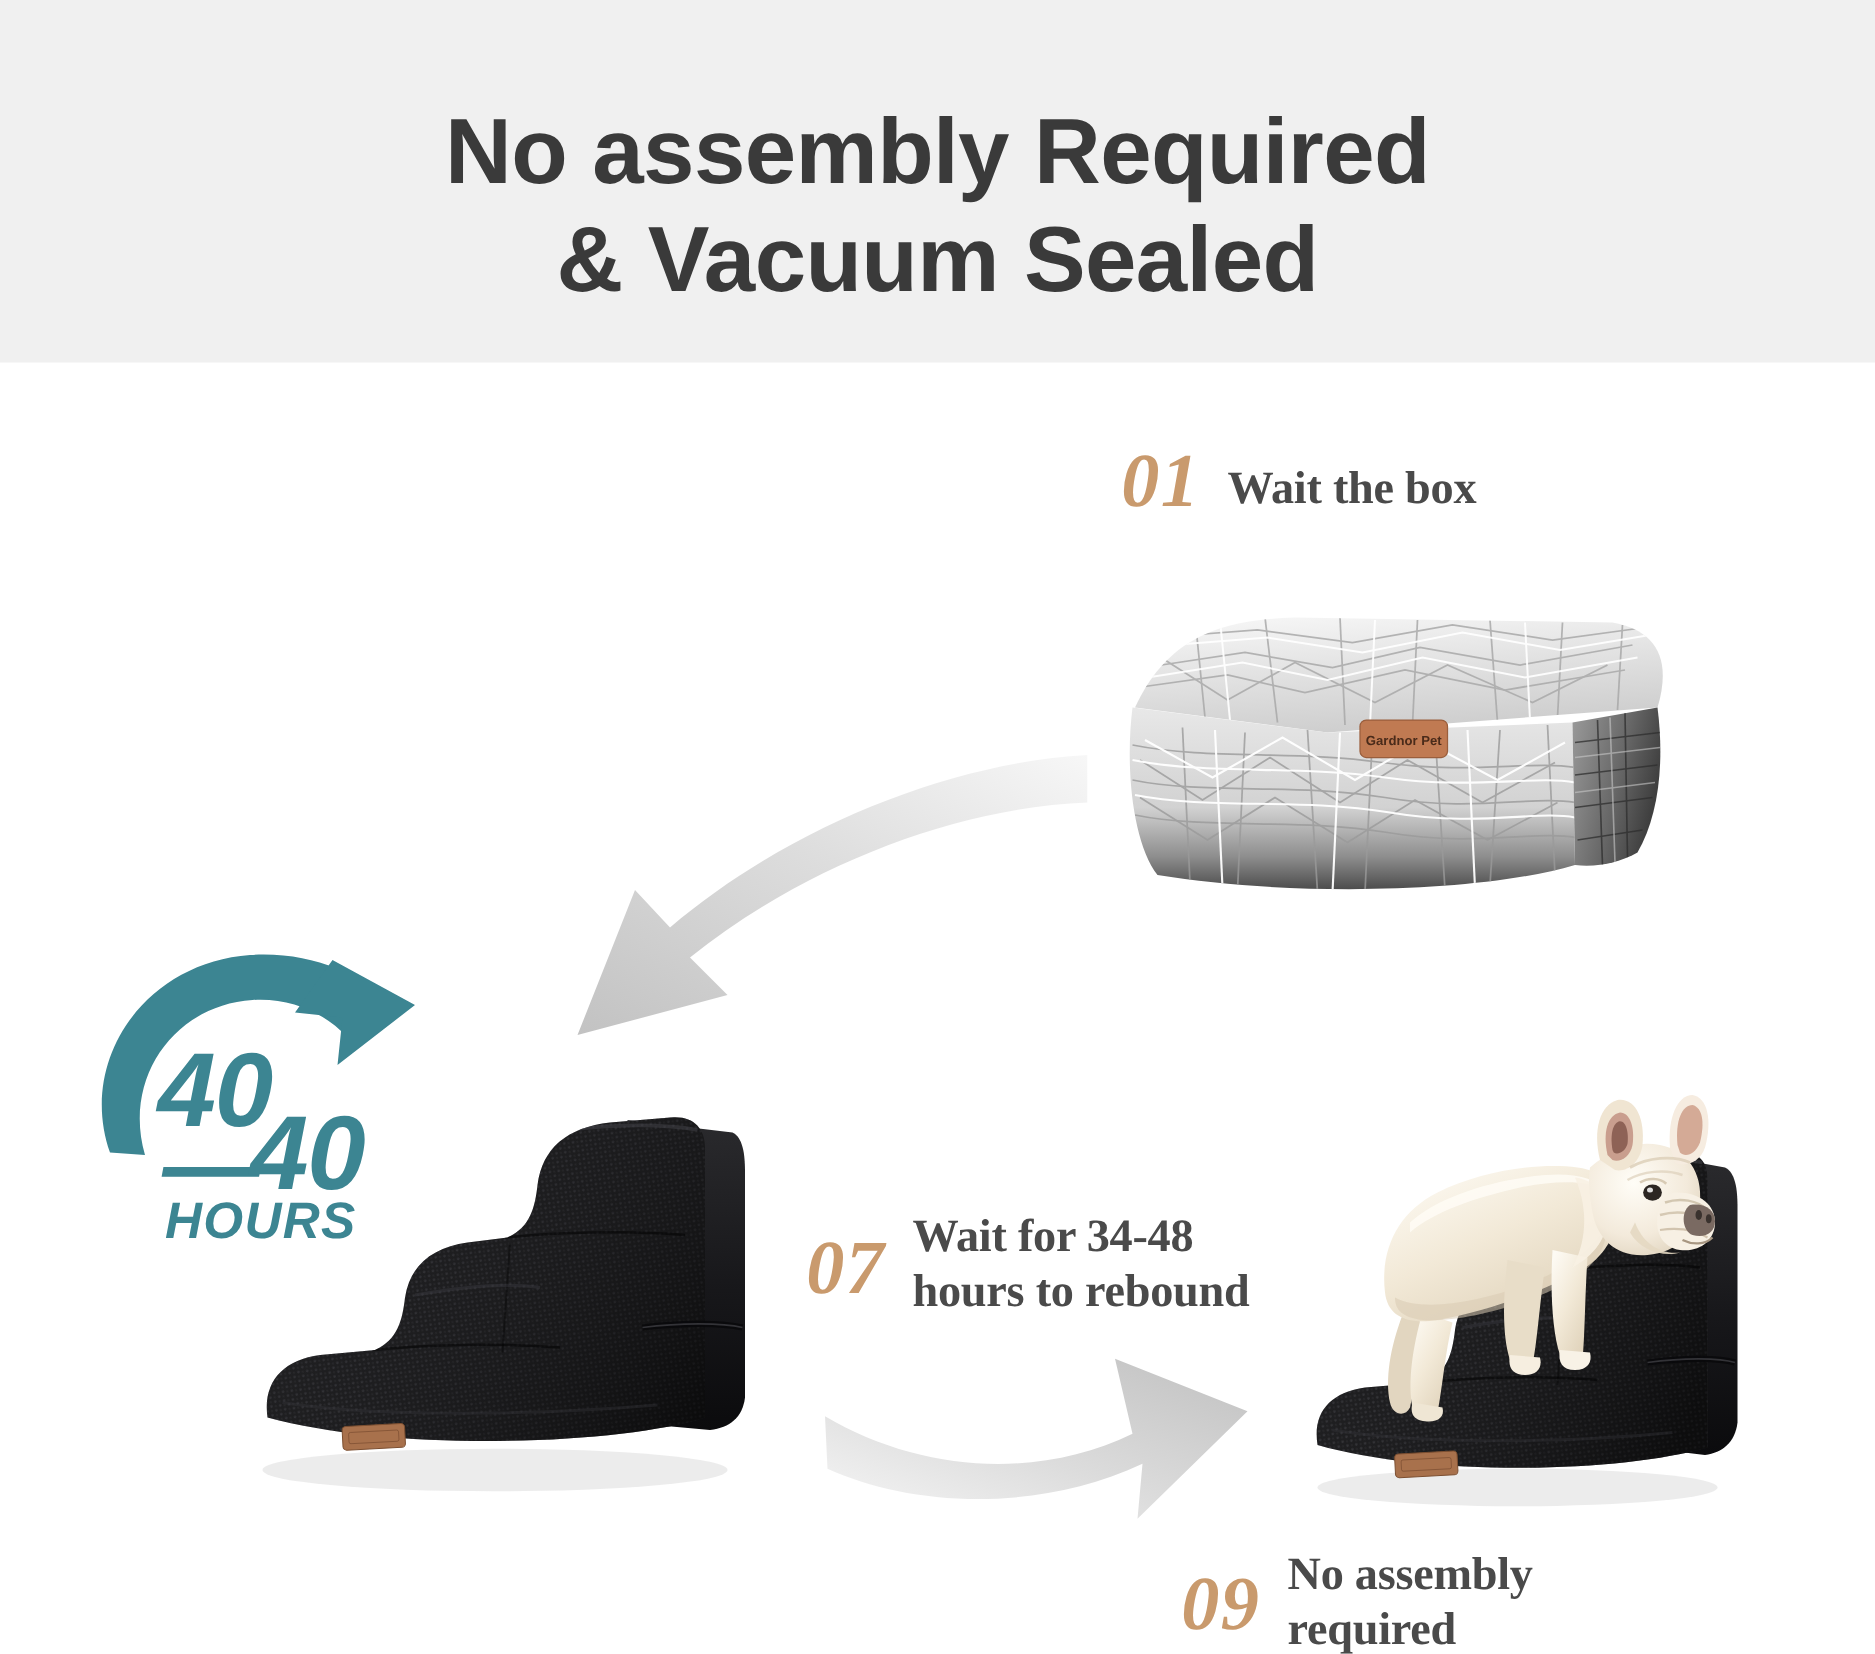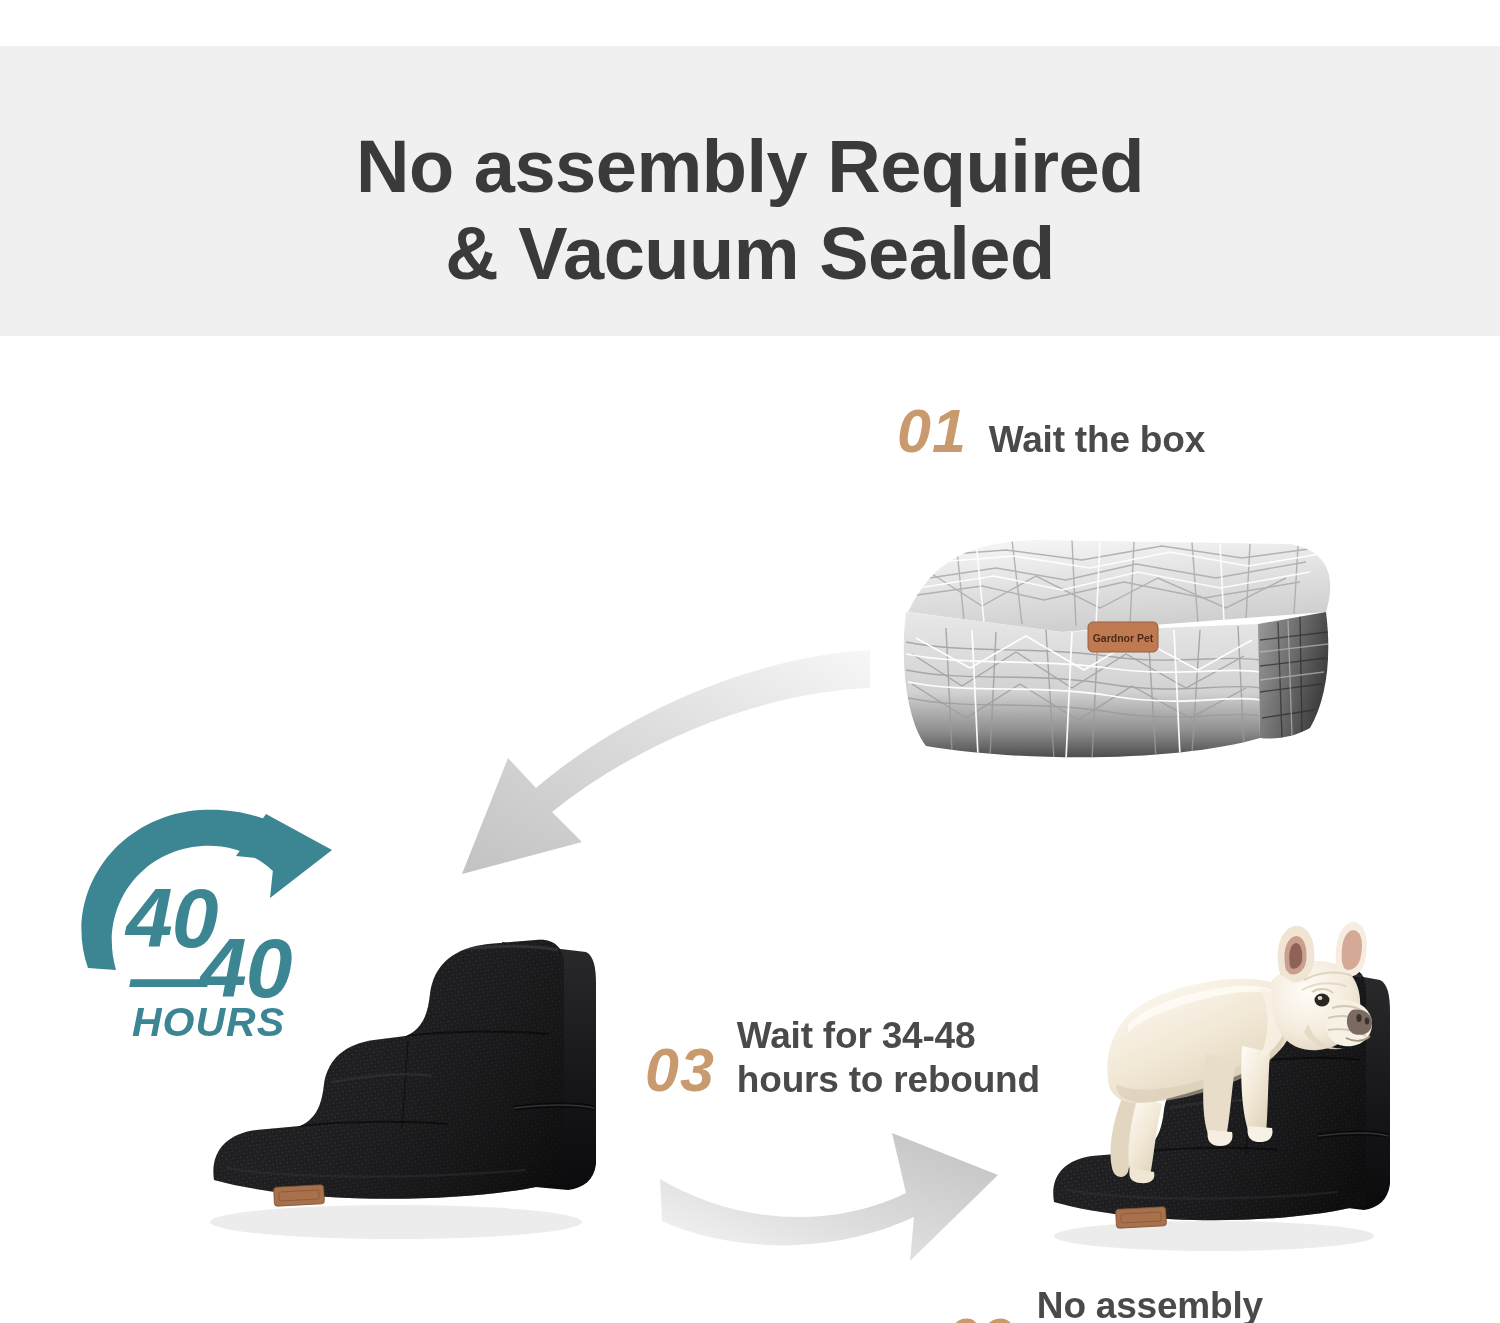--- a/index.html
+++ b/index.html
@@ -11,21 +11,20 @@
     background: #ffffff;
     font-family: "Liberation Sans", sans-serif;
     overflow: hidden;
   }
 
   #page {
     position: relative;
     width: 1500px;
     height: 1000px;
     background: #ffffff;
-    margin-top: 46px;
   }
 
   
   .header-band {
     position: absolute;
     left: 0; top: 0;
     width: 1500px;
     height: 290px;
     background: #f0f0f0;
   }
@@ -39,22 +38,23 @@
     line-height: 1.17;
     font-weight: bold;
     letter-spacing: -0.5px;
     white-space: pre-line;
   }
 
   
   .step {
     position: absolute;
     display: flex;
-    align-items: flex-end;
+    align-items: center;
     white-space: nowrap;
+    font-family: Liberation Serif, serif;
   }
   .step-num {
     color: #c99a6d;
     font-size: 61px;
     font-weight: bold;
     font-style: italic;
     line-height: 1;
     letter-spacing: 1px;
   }
   .step-text {
@@ -131,21 +131,21 @@
     <div class="header-title">No assembly Required
 &amp; Vacuum Sealed</div>
   </div>
 
   <div class="step" id="step-01">
     <span class="step-num">01</span>
     <span class="step-text">Wait the box</span>
   </div>
 
   <div class="step" id="step-02">
-    <span class="step-num">03</span>
+    <span class="step-num">07</span>
     <span class="step-text">Wait for 34-48
 hours to rebound</span>
   </div>
 
   <div class="step" id="step-03">
     <span class="step-num">09</span>
     <span class="step-text">No assembly
 required</span>
   </div>
 

